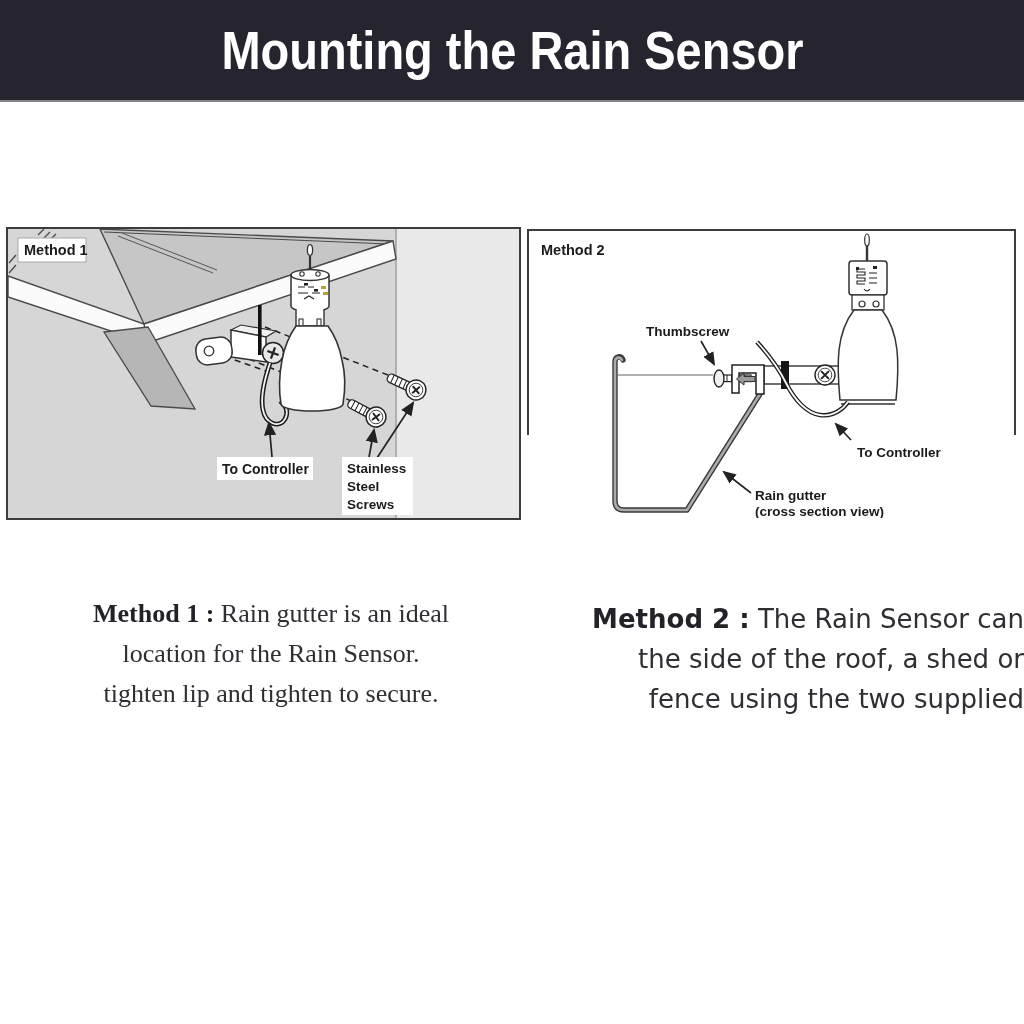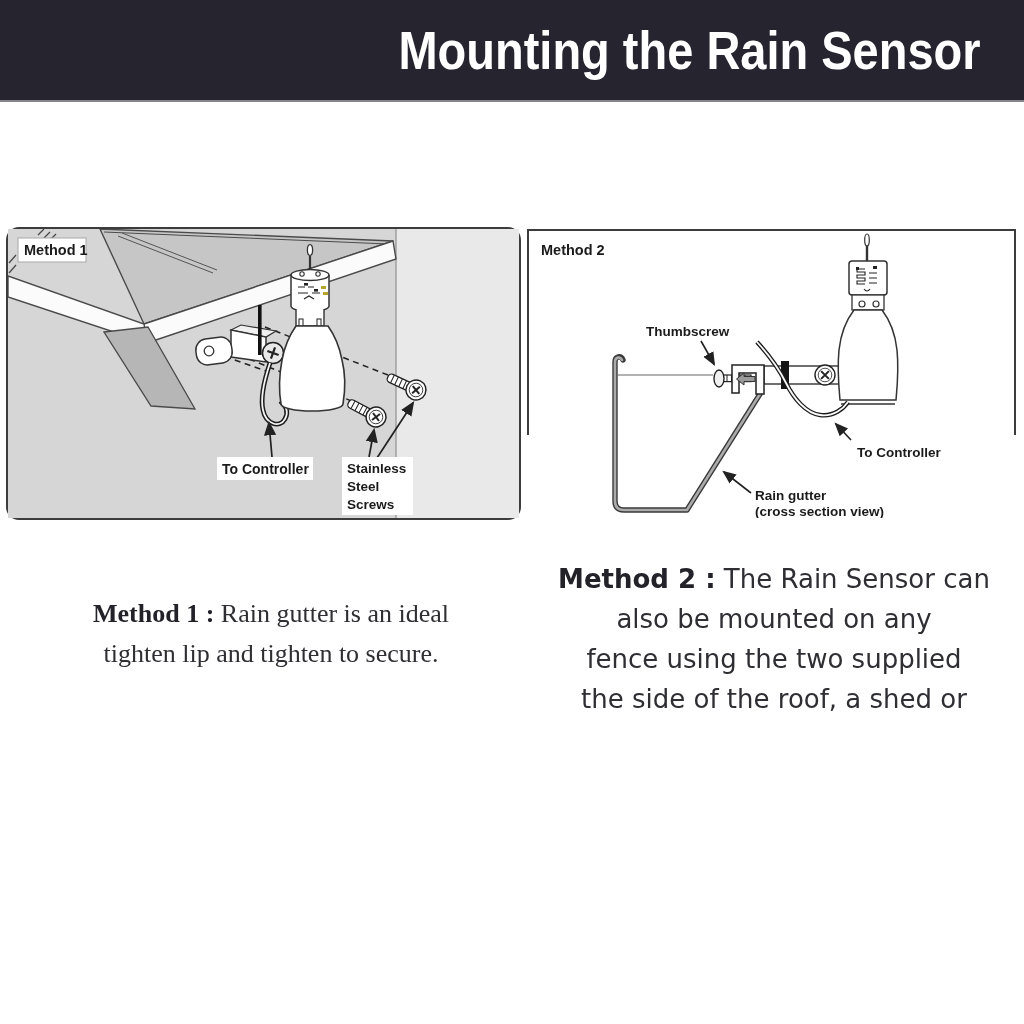--- a/index.html
+++ b/index.html
@@ -1,33 +1,33 @@
 <!DOCTYPE html>
 <html><head>
 <meta charset="utf-8">
 <style>
   html, body { margin:0; padding:0; background:#ffffff; }
   body { width:1024px; height:1024px; position:relative; overflow:hidden;
          font-family:"Liberation Sans", sans-serif; }
 
   .header { position:absolute; left:0; top:0; width:1024px; height:100px;
             background:#26242e; border-bottom:2px solid #84848a;
-            display:flex; align-items:center; justify-content:flex-end; }
+            display:flex; align-items:center; justify-content:center; }
   .header-title { color:#ffffff; font-weight:bold; font-size:54px;
                   white-space:nowrap; transform:scaleX(0.87); letter-spacing:0px; }
 
   .panel { position:absolute; box-sizing:border-box; border:2px solid #3c3c3c; }
-  #panel1 { left:6px;  top:227px; width:515px; height:293px; background:#1d4ed8;border-radius:13px; }
+  #panel1 { left:6px;  top:227px; width:515px; height:293px; background:#1d4ed8; }
   #panel2 { left:527px; top:229px; width:489px; height:206px; background:#22c55e;text-align:right; }
   .panel svg { display:block; }
 
   .caption { position:absolute; text-align:center; color:#2e2e33;
              font-family:"DejaVu Sans", sans-serif; font-size:26px; line-height:40px; }
   #caption1 { left:16px;  top:594px; width:510px;font-family:Liberation Serif, serif; }
-  #caption2 { left:524px; top:559px; width:500px; }
+  #caption2 { left:524px; top:599px; width:500px;text-align:right; }
   .caption strong { font-weight:bold; color:#222228; }
 
   .svg-label { font-family:"Liberation Sans", sans-serif; font-weight:bold; fill:#1b1b1b; }
 </style>
 </head>
 <body>
 
 <div class="header">
   <span class="header-title">Mounting the Rain Sensor</span>
 </div>
@@ -192,21 +192,21 @@
   <text class="svg-label" x="12" y="24" font-size="14.5">Method 2</text>
   <text class="svg-label" x="117" y="105" font-size="13.5">Thumbscrew</text>
   <text class="svg-label" x="328" y="226" font-size="13.5">To Controller</text>
   <text class="svg-label" x="226" y="269" font-size="13.5">Rain gutter</text>
   <text class="svg-label" x="226" y="285" font-size="13.5">(cross section view)</text>
 </svg>
 </div>
 
 <div class="caption" id="caption1">
   <div><strong>Method 1 :</strong> <span>Rain gutter is an ideal</span></div>
+  <div>location for the Rain Sensor.</div>
   <div>tighten lip and tighten to secure.</div>
 </div>
 
 <div class="caption" id="caption2">
   <div><strong>Method 2 :</strong> <span>The Rain Sensor can</span></div>
-  <div>also be mounted on any</div>
+  <div>the side of the roof, a shed or</div>
   <div>fence using the two supplied</div>
-  <div>the side of the roof, a shed or</div>
 </div>
 
 </body></html>

